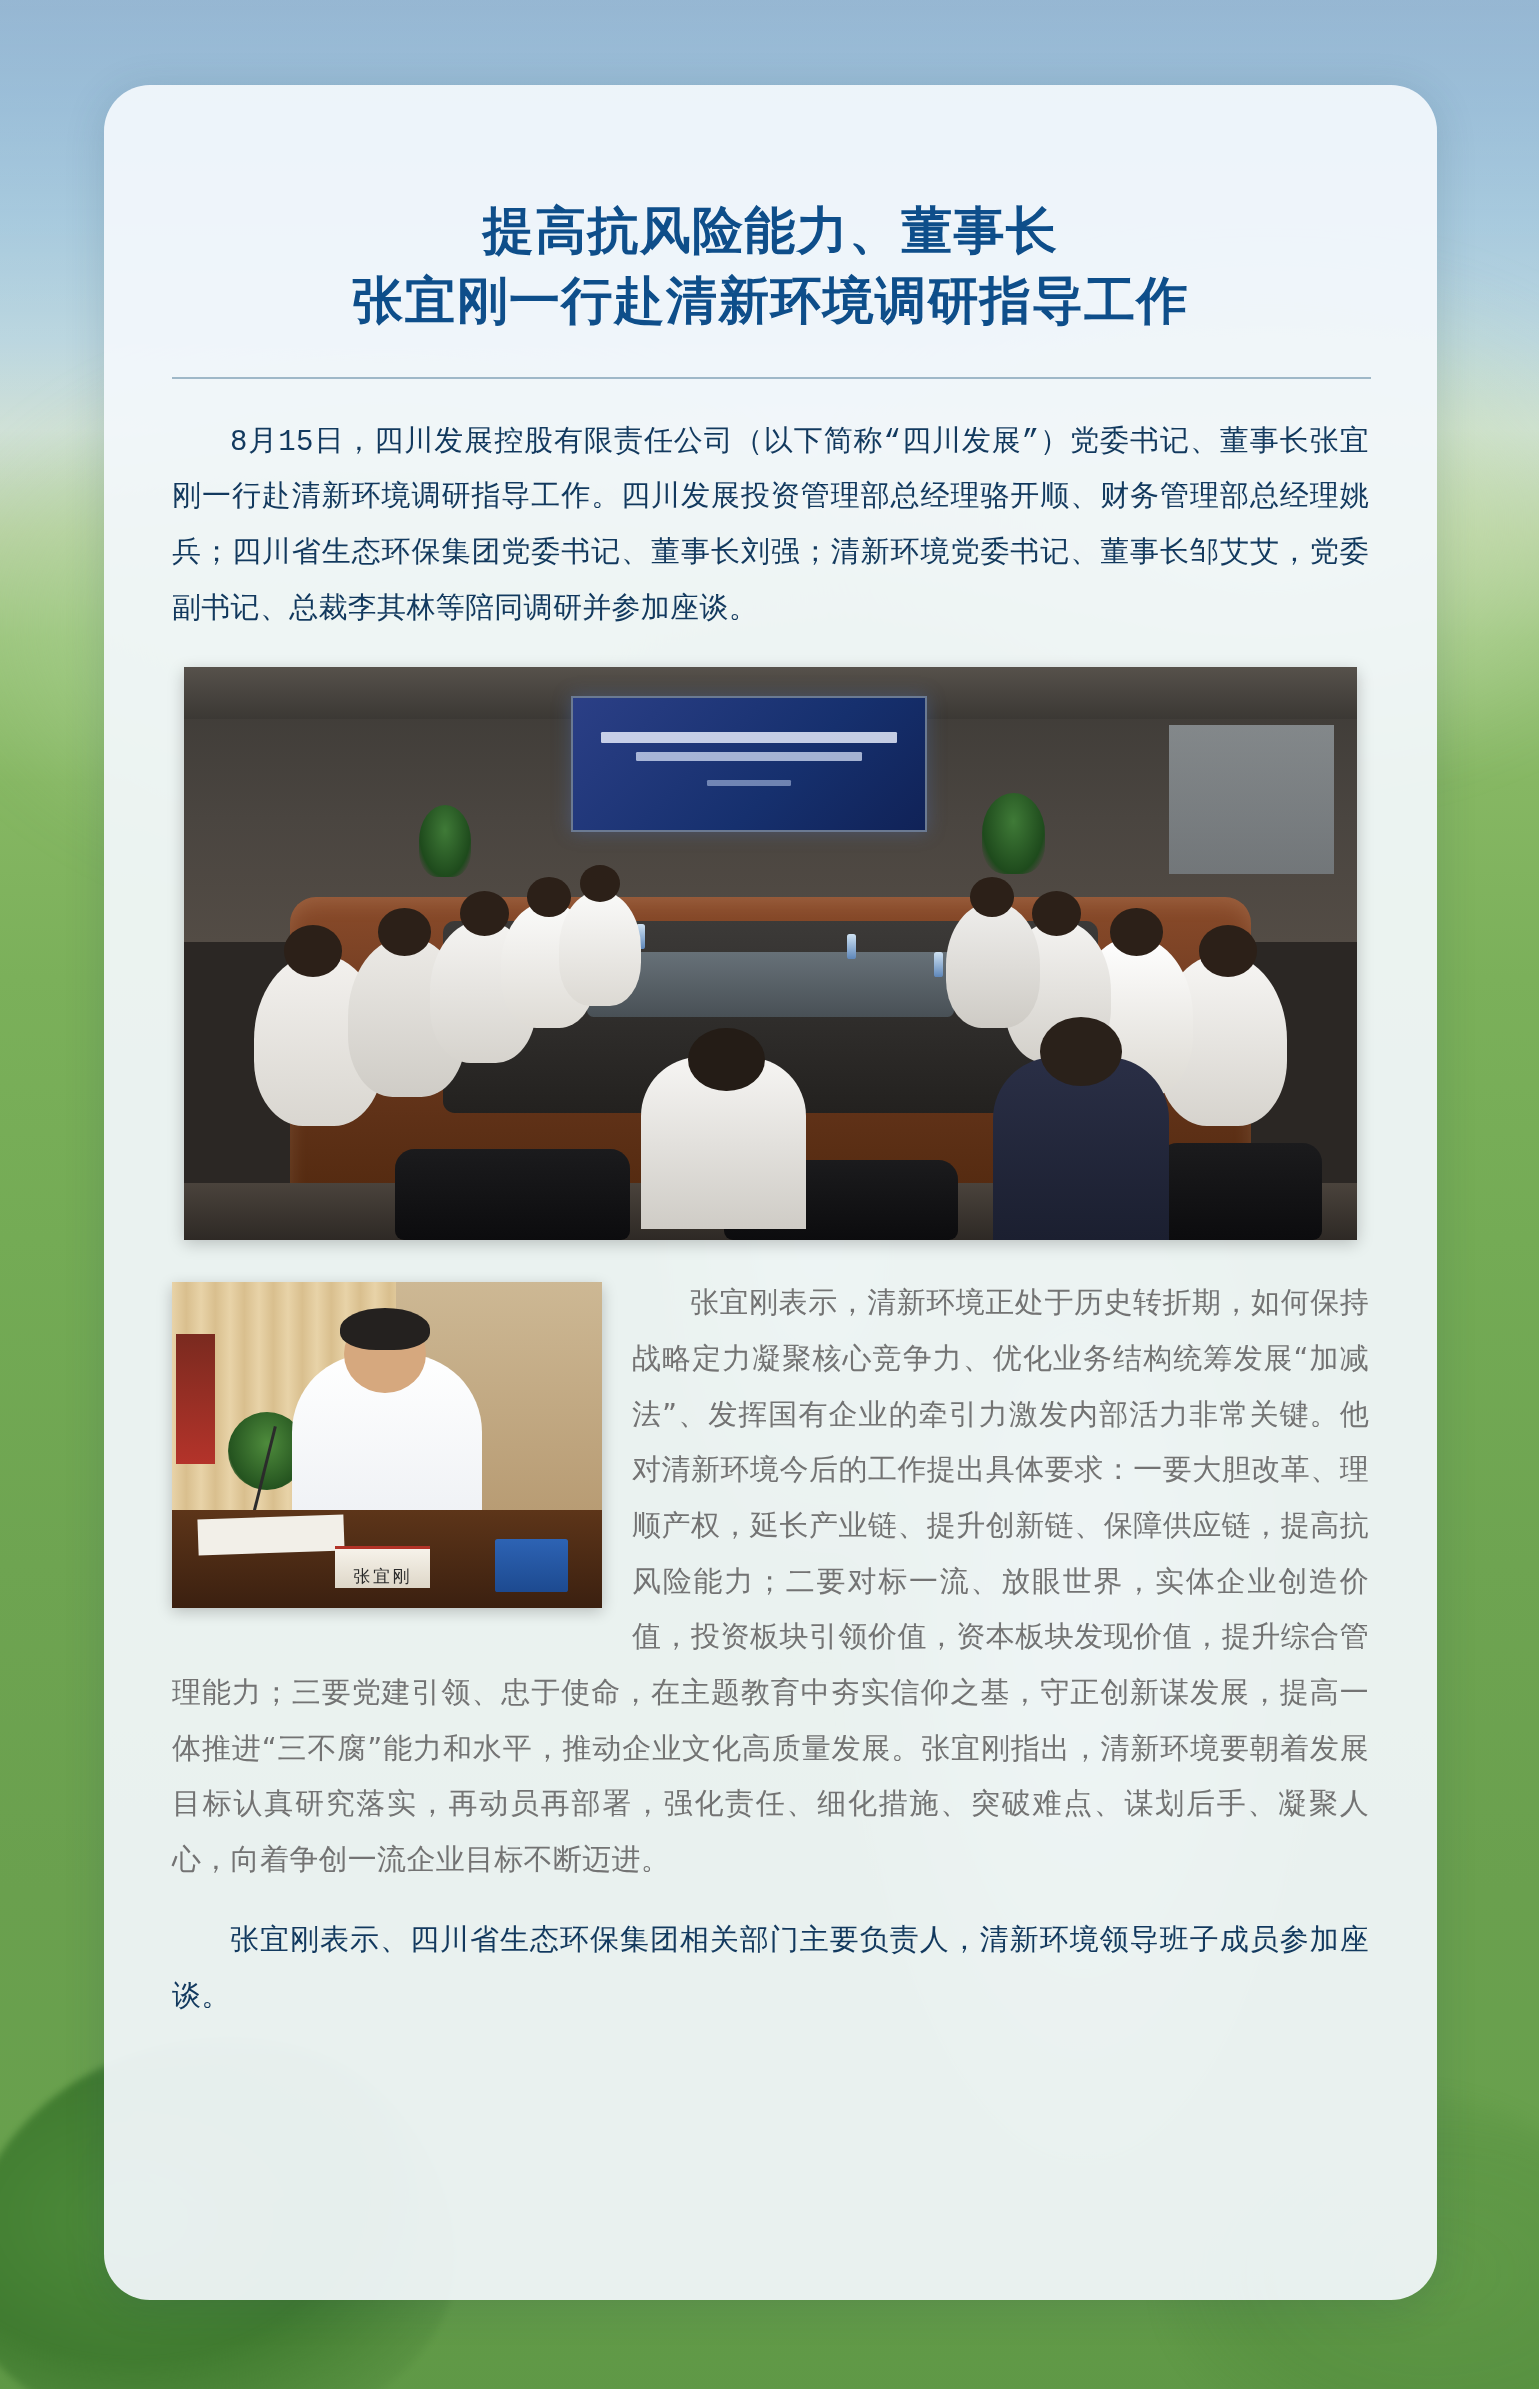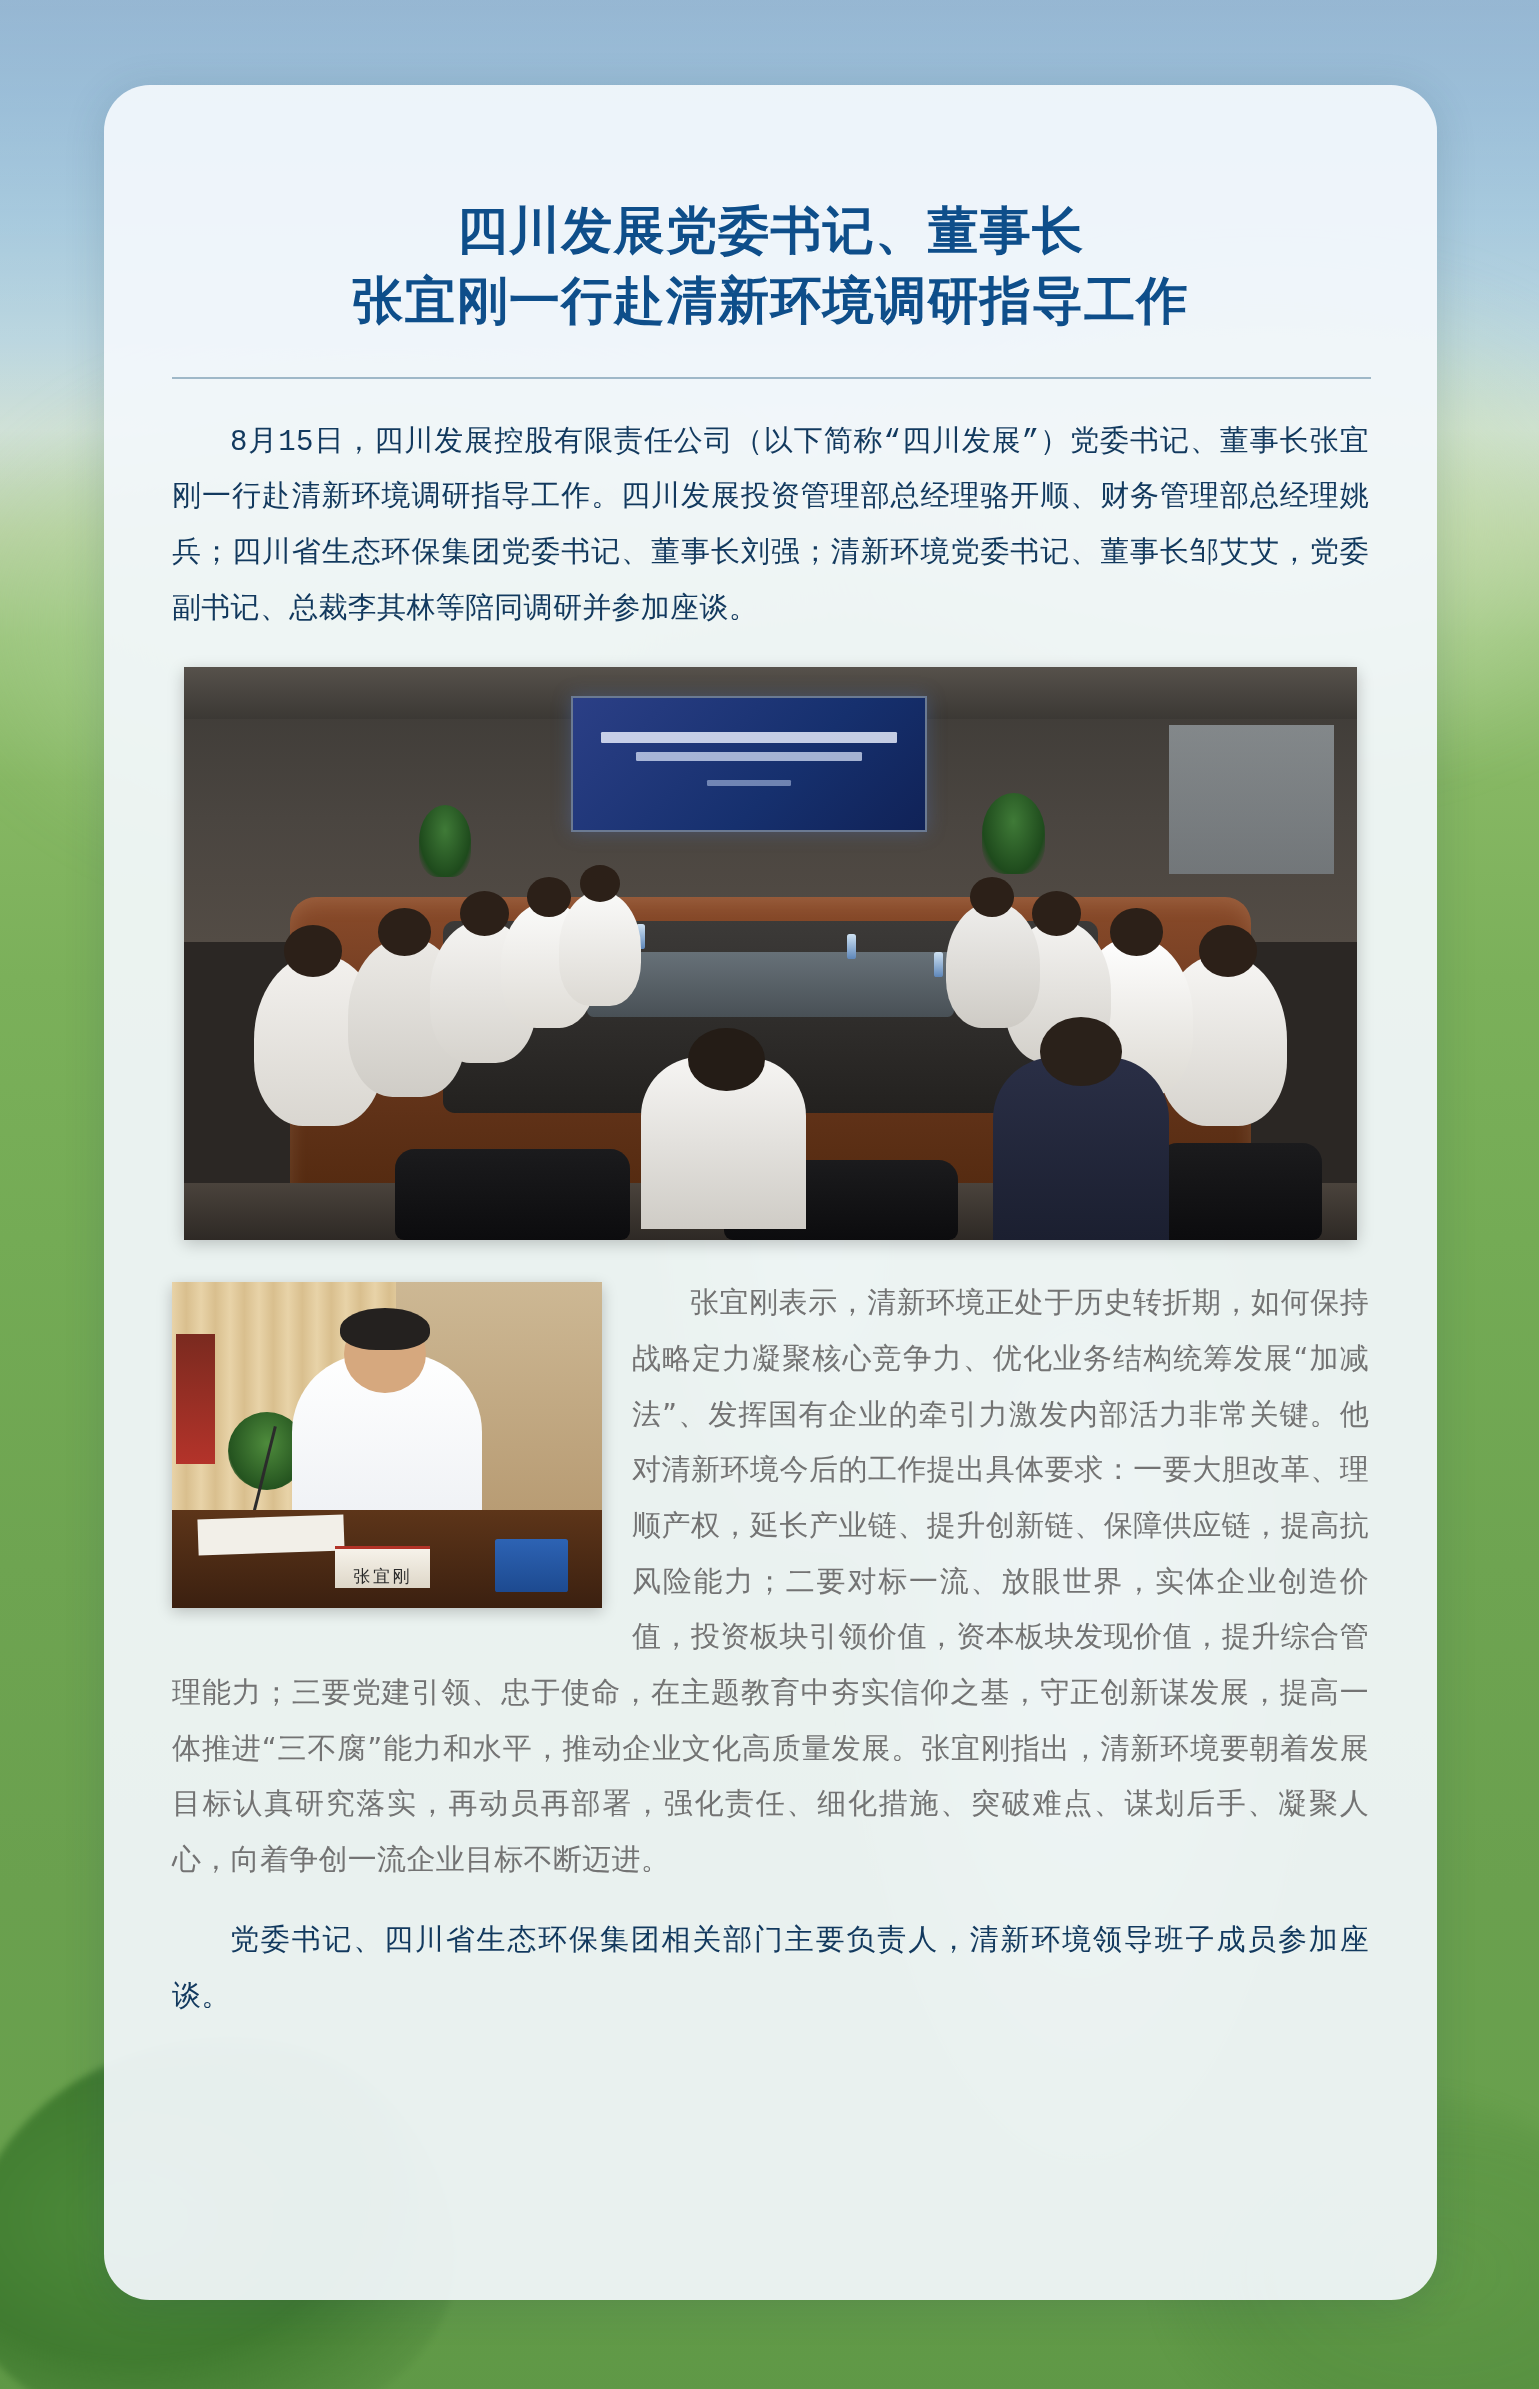--- a/index.html
+++ b/index.html
@@ -344,21 +344,21 @@
   <div id="bg-blur2"></div>
   <div id="bg-path"></div>
   <div id="bg-leaf-right"></div>
   <div id="bg-leaf-left2"></div>
   <div id="bg-leaf-left"></div>
 </div>
 
 <div id="card">
 
   <div id="title-block">
-    <div class="title-line">四川发展党委书记、董事长</div>
+    <div class="title-line">提高抗风险能力、董事长</div>
     <div class="title-line">张宜刚一行赴清新环境调研指导工作</div>
     <div id="title-rule"></div>
   </div>
 
   <p class="para" id="para-1">8月15日，四川发展控股有限责任公司（以下简称“四川发展”）党委书记、董事长张宜刚一行赴清新环境调研指导工作。四川发展投资管理部总经理骆开顺、财务管理部总经理姚兵；四川省生态环保集团党委书记、董事长刘强；清新环境党委书记、董事长邹艾艾，党委副书记、总裁李其林等陪同调研并参加座谈。</p>
 
   <div id="photo-meeting-wrap">
     <div id="photo-meeting">
       <div class="mt-wall"></div>
       <div class="mt-ceiling"></div>
@@ -431,16 +431,16 @@
       <div class="pt-paper"></div>
       <div class="pt-nameplate">
         <span>张宜刚</span>
       </div>
       <div class="pt-box"></div>
     </div>
 
     <p class="wrap-text">张宜刚表示，清新环境正处于历史转折期，如何保持战略定力凝聚核心竞争力、优化业务结构统筹发展“加减法”、发挥国有企业的牵引力激发内部活力非常关键。他对清新环境今后的工作提出具体要求：一要大胆改革、理顺产权，延长产业链、提升创新链、保障供应链，提高抗风险能力；二要对标一流、放眼世界，实体企业创造价值，投资板块引领价值，资本板块发现价值，提升综合管理能力；三要党建引领、忠于使命，在主题教育中夯实信仰之基，守正创新谋发展，提高一体推进“三不腐”能力和水平，推动企业文化高质量发展。张宜刚指出，清新环境要朝着发展目标认真研究落实，再动员再部署，强化责任、细化措施、突破难点、谋划后手、凝聚人心，向着争创一流企业目标不断迈进。</p>
   </div>
 
-  <p class="para" id="para-5">党委书记、四川省生态环保集团相关部门主要负责人，清新环境领导班子成员参加座谈。</p>
+  <p class="para" id="para-5">张宜刚表示、四川省生态环保集团相关部门主要负责人，清新环境领导班子成员参加座谈。</p>
 
 </div>
 
 
 </body></html>

